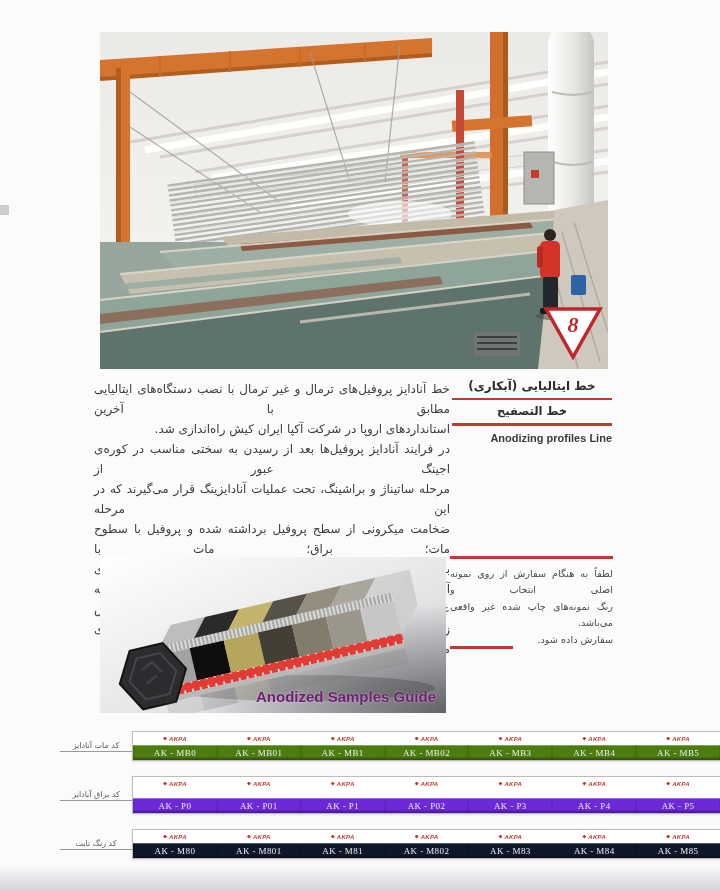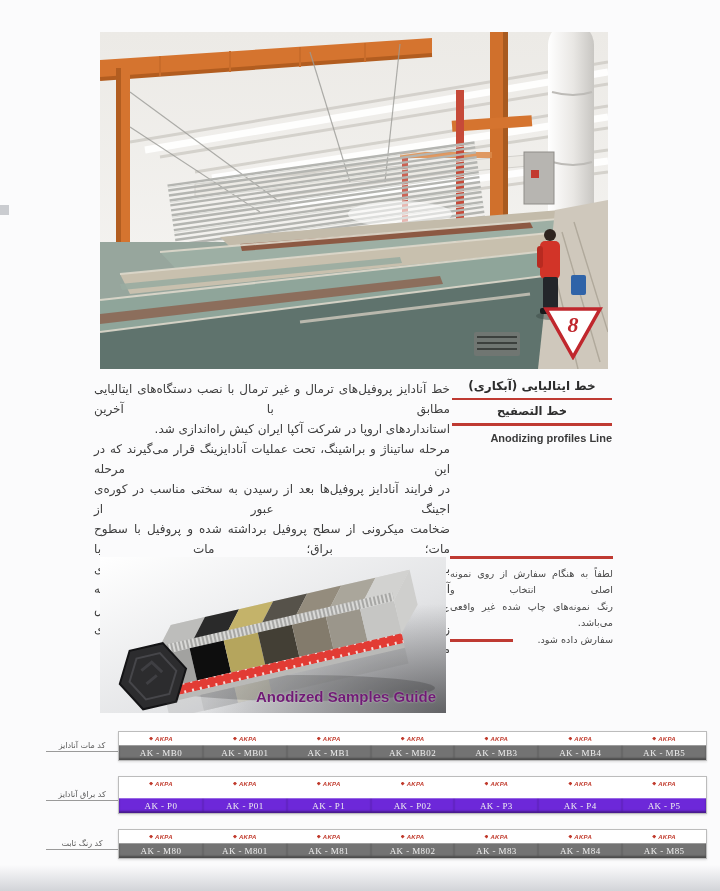--- a/index.html
+++ b/index.html
@@ -30,46 +30,46 @@
   .samples{position:absolute;left:100px;top:557px;width:346px;height:156px;overflow:hidden;}
   .samples svg{display:block;width:100%;height:100%;}
   .caption{
     position:absolute;right:10px;bottom:8px;
     font-family:"Liberation Sans",sans-serif;font-size:15px;font-weight:bold;color:#701a75;
     text-shadow:0 0 2px rgba(255,255,255,.6);
   }
   .note{position:absolute;left:450px;top:556px;width:163px;direction:rtl;}
   .note-topline{height:2.6px;background:#bf3a32;margin-bottom:7px;}
   .nline{font-size:9.7px;line-height:16.6px;color:#4a4a4a;text-align:justify;text-align-last:justify;}
-  .note-lastrow{display:flex;align-items:center;gap:24px;}
+  .note-lastrow{display:flex;align-items:flex-end;gap:24px;}
   .note-lastrow .nline{flex:0 0 auto;text-align-last:right;}
   .note-fill{flex:1;height:2.6px;background:#bf3a32;}
   
-  .tables{position:absolute;left:40px;top:731px;width:667px;}
+  .tables{position:absolute;left:54px;top:731px;width:667px;}
   .band{display:flex;align-items:center;margin-bottom:15px;}
   .band-label{
     width:72px;flex:0 0 72px;direction:rtl;text-align:center;
     font-size:8px;color:#5a5a5a;border-bottom:1px solid #9a9a9a;
     padding-bottom:1px;margin-left:6px;
   }
   .cells{flex:1;display:flex;border:1px solid #bcbcbc;background:#fff;box-shadow:0 1px 2px rgba(0,0,0,.12);}
   .cell{flex:1;display:flex;flex-direction:column;min-width:0;}
   .logo{
     height:13px;display:flex;align-items:center;justify-content:center;gap:2px;
     color:#c0392b;font:italic bold 6px "Liberation Sans",sans-serif;letter-spacing:.3px;
   }
   .logo-ic{width:4px;height:4px;background:#c0392b;clip-path:polygon(50% 0,100% 50%,50% 100%,0 50%);}
   .code{
     height:15px;display:flex;align-items:center;justify-content:center;
     font-family:"Liberation Serif",serif;font-size:9px;color:#efefef;letter-spacing:.4px;white-space:nowrap;
     box-shadow:inset 0 1px 0 rgba(255,255,255,.3),inset 0 -2px 2px rgba(0,0,0,.35);
   }
-  .bar-0 .code{background:#737373;}
+  .bar-0 .code{background:#4d7c0f;}
   .bar-1 .code{background:#6d28d9;margin-top:8px;}
-  .bar-2 .code{background:#737373;}
+  .bar-2 .code{background:#0f172a;}
   
   .bottom-fade{position:absolute;left:0;right:0;bottom:0;height:26px;
     background:linear-gradient(rgba(251,251,252,0),#d2d4d8);}
   .scan-artifact{position:absolute;left:0;top:205px;width:9px;height:10px;background:#caccd0;}
 </style>
 </head>
 <body>
 
 <div class="photo">
   <svg viewBox="0 0 508 337">
@@ -220,22 +220,22 @@
   <div class="h-fa">خط ایتالیایی (آبکاری)</div>
   <div class="redline"></div>
   <div class="h-ar">خط التصفيح</div>
   <div class="redline"></div>
   <div class="h-en">Anodizing profiles Line</div>
 </div>
 
 <div class="para">
   <div class="pline">خط آنادایز پروفیل‌های ترمال و غیر ترمال با نصب دستگاه‌های ایتالیایی مطابق با آخرین</div>
   <div class="pline end">استانداردهای اروپا در شرکت آکپا ایران کیش راه‌اندازی شد.</div>
+  <div class="pline">در فرایند آنادایز پروفیل‌ها بعد از رسیدن به سختی مناسب در کوره‌ی اجینگ عبور از</div>
   <div class="pline">مرحله ساتیناژ و براشینگ، تحت عملیات آنادایزینگ قرار می‌گیرند که در این مرحله</div>
-  <div class="pline">در فرایند آنادایز پروفیل‌ها بعد از رسیدن به سختی مناسب در کوره‌ی اجینگ عبور از</div>
   <div class="pline">ضخامت میکرونی از سطح پروفیل برداشته شده و پروفیل با سطوح مات؛ براق؛ مات با</div>
   <div class="pline">براش کم و یا مات با براش بیشتر آنادایز (آبکاری) می‌شود. پروفیل‌های آنادایز شده به</div>
   <div class="pline">علت ماندگاری و طول عمر از نظر کیفیت سطح پروفیل و نیز افزایش زیبایی محیط‌های</div>
   <div class="pline end">مورد نظر در ساخت و سازهای روز کاربرد بیشتری دارند.</div>
 </div>
 
 <div class="samples">
   <svg viewBox="0 0 346 156">
     <defs>
       <linearGradient id="gBg" x1="0" y1="0" x2="1" y2="1">

